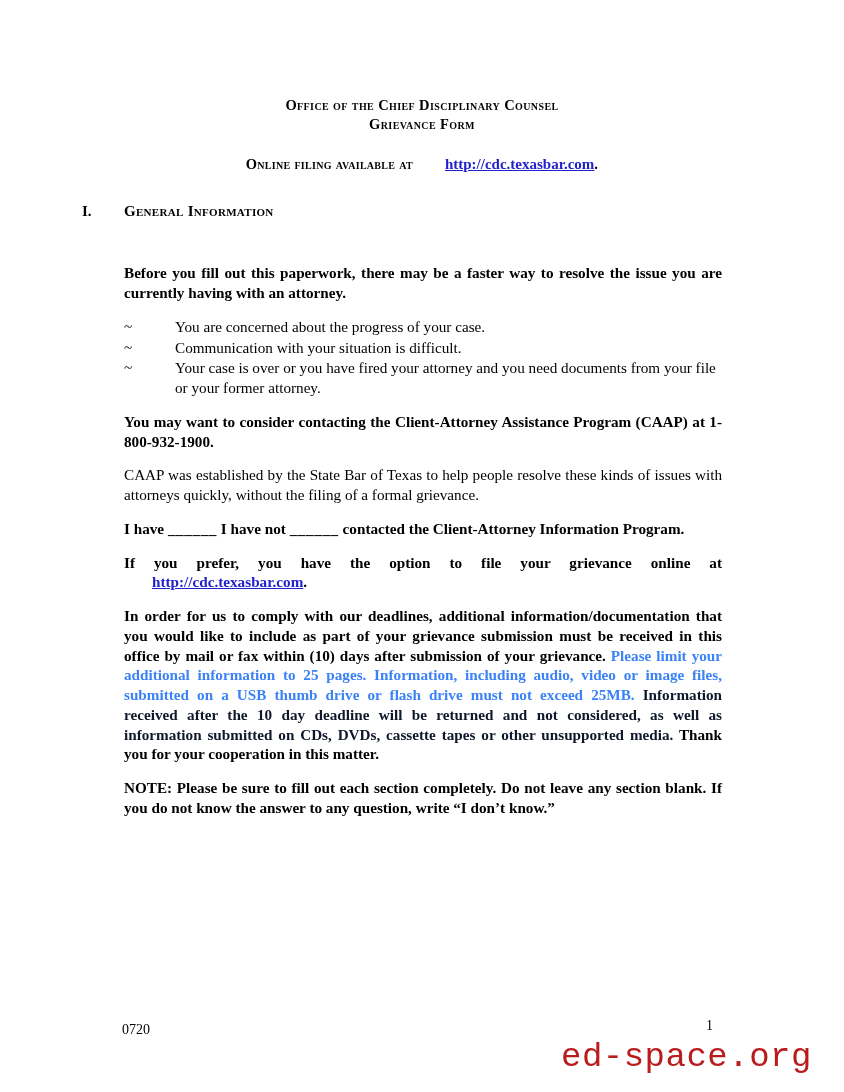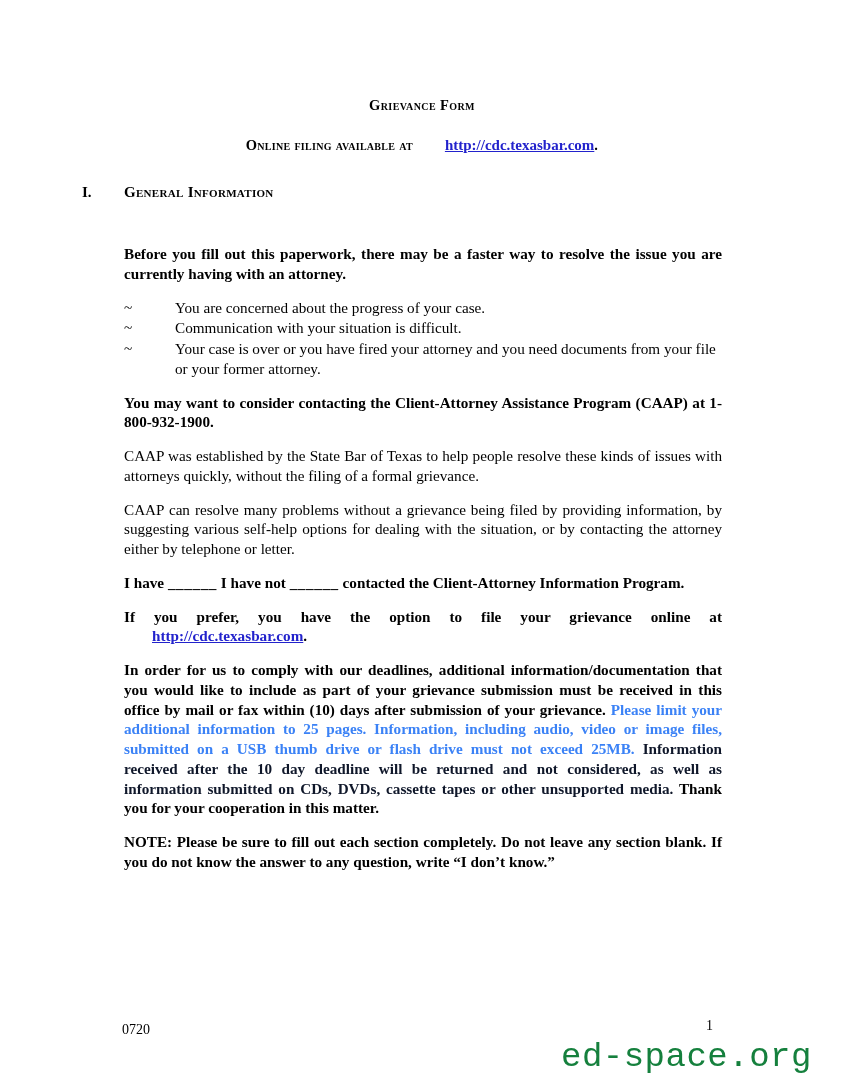--- a/index.html
+++ b/index.html
@@ -132,32 +132,33 @@
     left: 706px;
     top: 1018px;
     font-size: 14px;
   }
   .watermark {
     position: absolute;
     left: 561px;
     top: 1038px;
     font-family: "Liberation Mono", "DejaVu Sans Mono", monospace;
     font-size: 34px;
-    color: #15803d;
+    color: #b91c1c;
     letter-spacing: 0.5px;
     white-space: nowrap;
   }
 </style>
 </head>
 <body>
 
 <div class="page">
   <div class="content">
 
     <div class="doc-header">
+      <div class="hline">Office of the Chief Disciplinary Counsel</div>
       <div class="hline">Grievance Form</div>
     </div>
 
     <div class="online-line"><span>Online filing available at </span><a class="doclink" href="#">http://cdc.texasbar.com</a><span>.</span></div>
 
     <div class="section-head">
       <span class="section-num">I.</span>
       <span class="section-title">General Information</span>
     </div>
 
@@ -169,21 +170,20 @@
       <ul class="tilde-list">
         <li><span class="tilde">~</span><span>You are concerned about the progress of your case.</span></li>
         <li><span class="tilde">~</span><span>Communication with your situation is difficult.</span></li>
         <li><span class="tilde">~</span><span>Your case is over or you have fired your attorney and you need documents from your file or your former attorney.</span></li>
       </ul>
 
       <p class="para bold">You may want to consider contacting the Client-Attorney Assistance Program (CAAP) at 1-800-932-1900.</p>
 
       <p class="para">CAAP was established by the State Bar of Texas to help people resolve these kinds of issues with attorneys quickly, without the filing of a formal grievance.</p>
 
-      <p class="para">CAAP can resolve many problems without a grievance being filed by providing information, by suggesting various self-help options for dealing with the situation, or by contacting the attorney either by telephone or letter.</p>
 
       <p class="para bold"><span>I have </span><span class="blank">______</span><span>  I have not </span><span class="blank">______</span><span> contacted the Client-Attorney Information Program.</span></p>
 
       <p class="para bold"><span>If you prefer, you have the option to file your grievance online at </span><a class="doclink" href="#">http://cdc.texasbar.com</a><span>.</span></p>
 
       <p class="para bold"><span>In order for us to comply with our deadlines, additional information/documentation that you would like to include as part of your grievance submission must be received in this office by mail or fax within (10) days after submission of your grievance. </span><span class="red-u">Please limit your additional information to 25 pages.  Information, including audio, video or image files, submitted on a USB thumb drive or flash drive must not exceed 25MB.</span><span class="red"> Information received after the 10 day deadline will be returned and not considered, as well as information submitted on CDs, DVDs, cassette tapes or other unsupported media.</span><span> Thank you for your cooperation in this matter.</span></p>
 
       <p class="para bold">NOTE: Please be sure to fill out each section completely.  Do not leave any section blank.  If you do not know the answer to any question, write “I don’t know.”</p>
 
     </div>

